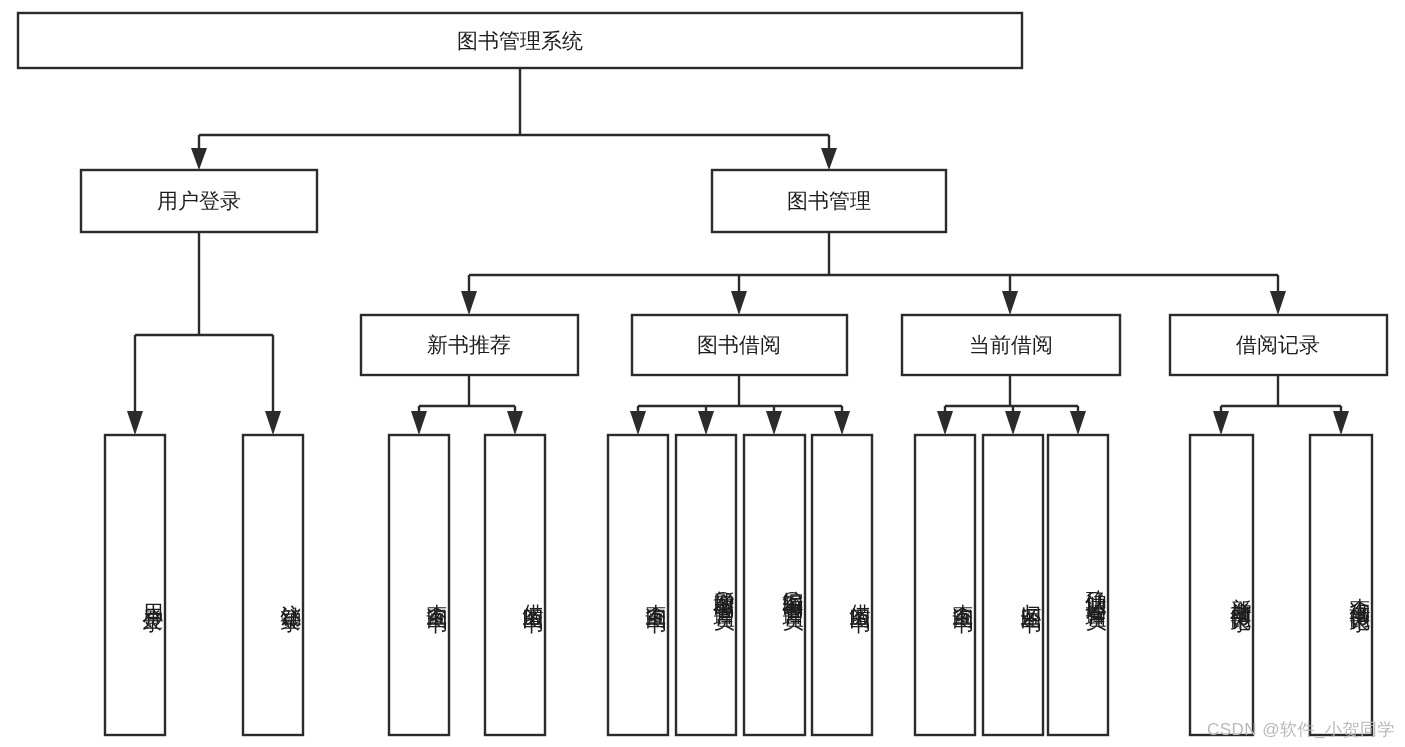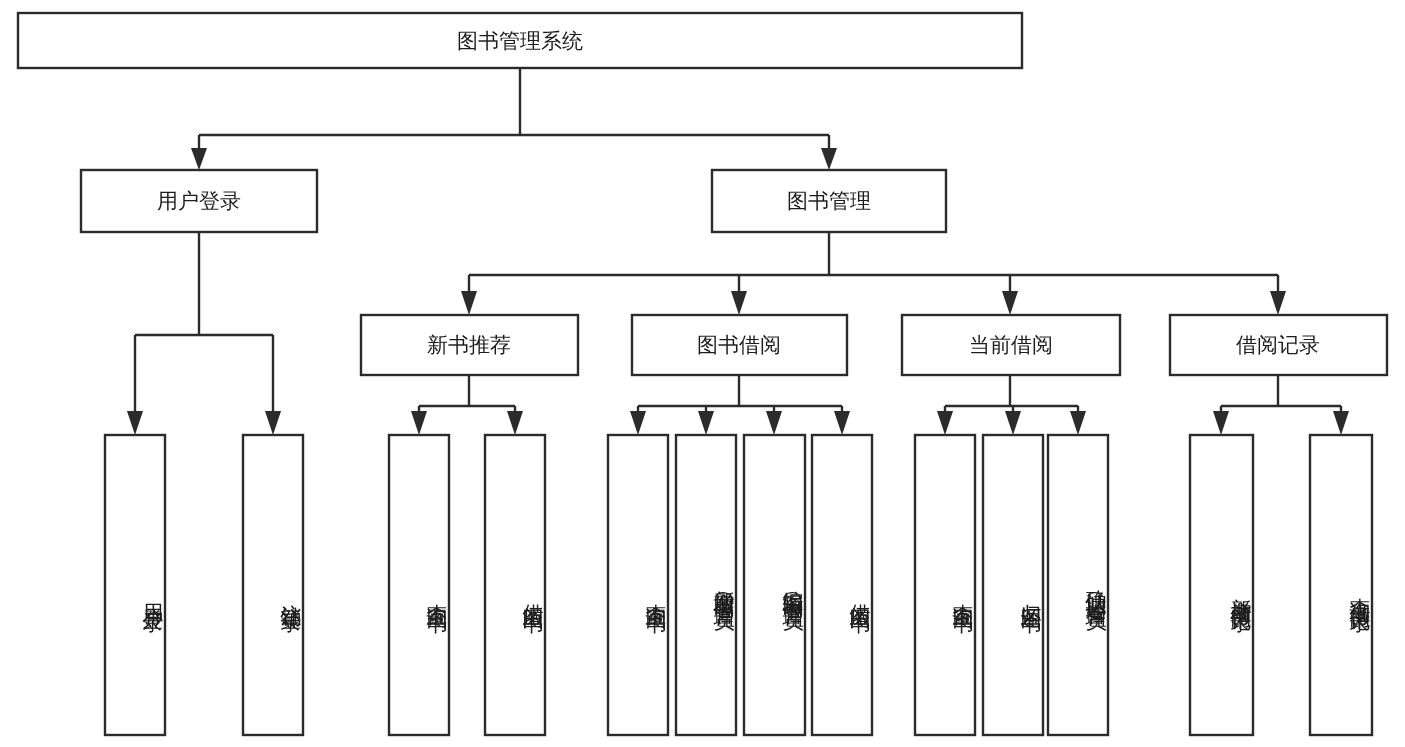--- a/index.html
+++ b/index.html
@@ -215,13 +215,14 @@
   <div class="leaf-label" style="left:744px; top:441px; width:61px; height:290px;">编辑图书（管理员）</div>
   <div class="leaf-label" style="left:812px; top:455px; width:60px; height:275px;">借阅图书</div>
 
   <div class="leaf-label" style="left:915px; top:455px; width:60px; height:275px;">查询图书</div>
   <div class="leaf-label" style="left:983px; top:455px; width:60px; height:275px;">归还图书</div>
   <div class="leaf-label" style="left:1048px; top:441px; width:60px; height:290px;">确认归还（管理员）</div>
 
   <div class="leaf-label" style="left:1190px; top:450px; width:63px; height:280px;">新增借阅记录</div>
   <div class="leaf-label" style="left:1310px; top:450px; width:62px; height:280px;">查询借阅记录</div>
 
+  <div class="watermark">CSDN @软件_小贺同学</div>
 </div>
 
 </body></html>

